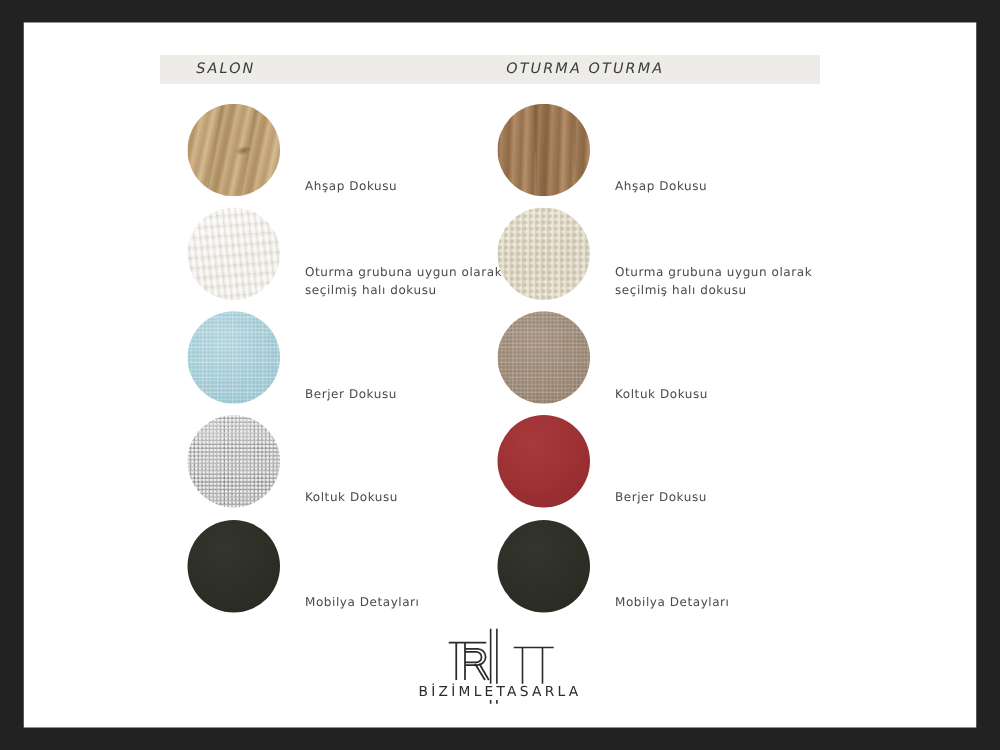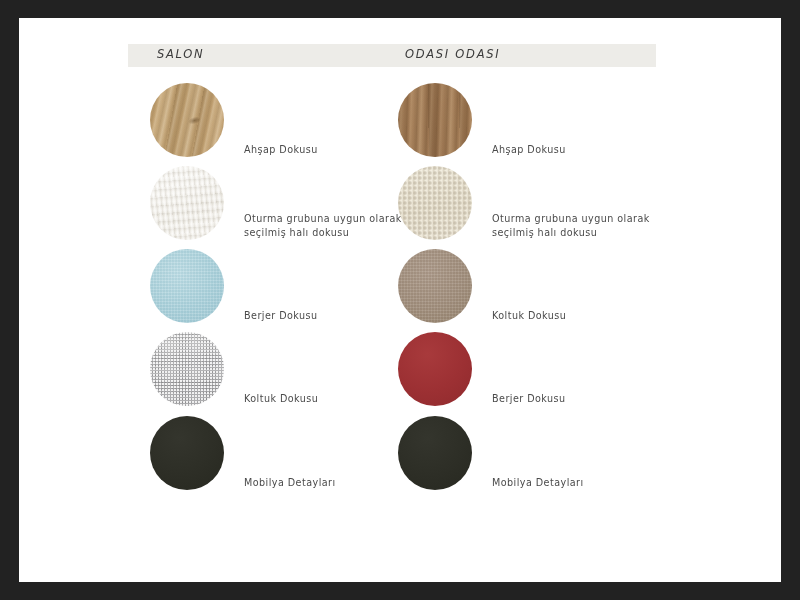--- a/index.html
+++ b/index.html
@@ -261,21 +261,21 @@
   }
 </style>
 </head>
 <body>
 
 <div id="board">
   <div id="canvas">
 
     <div id="header-band">
       <div class="col-title left">SALON</div>
-      <div class="col-title right">ODASI ODASI</div>
+      <div class="col-title right">OTURMA OTURMA</div>
     </div>
 
     <div id="grid">
 
       <div class="row">
         <div class="cell left">
           <div class="swatch tex-wood-light"></div>
           <div class="swatch-label">Ahşap Dokusu</div>
         </div>
         <div class="cell right">
@@ -323,15 +323,40 @@
           <div class="swatch-label">Mobilya Detayları</div>
         </div>
         <div class="cell right">
           <div class="swatch tex-dark"></div>
           <div class="swatch-label">Mobilya Detayları</div>
         </div>
       </div>
 
     </div>
 
+    <div id="logo">
+      <svg id="logo-mark" width="110" height="66" viewBox="0 0 110 66">
+        <g stroke="#2b2b2b" fill="none" stroke-width="1.3">
+
+          <line x1="47.5" y1="3" x2="47.5" y2="63"></line>
+          <line x1="52.5" y1="3" x2="52.5" y2="63"></line>
+
+          <line x1="66" y1="18" x2="98" y2="18"></line>
+          <line x1="73" y1="18" x2="73" y2="52"></line>
+          <line x1="89" y1="18" x2="89" y2="52"></line>
+          <line x1="66" y1="52" x2="98" y2="52"></line>
+        </g>
+
+        <g stroke="#2b2b2b" fill="none" stroke-width="1.4">
+          <line x1="14" y1="14" x2="44" y2="14"></line>
+          <line x1="20" y1="14" x2="20" y2="44"></line>
+          <line x1="27" y1="14" x2="27" y2="44"></line>
+          <path d="M27 19 H37 a6.5 6.5 0 0 1 0 13 H27"></path>
+          <path d="M27 21.5 H36 a4.2 4.2 0 0 1 0 8.4 H27"></path>
+          <line x1="35" y1="31" x2="43" y2="44"></line>
+          <line x1="38.5" y1="31" x2="46" y2="44"></line>
+        </g>
+      </svg>
+      <div id="logo-text">BİZİMLETASARLA</div>
+    </div>
 
   </div>
 </div>
 
 </body></html>

